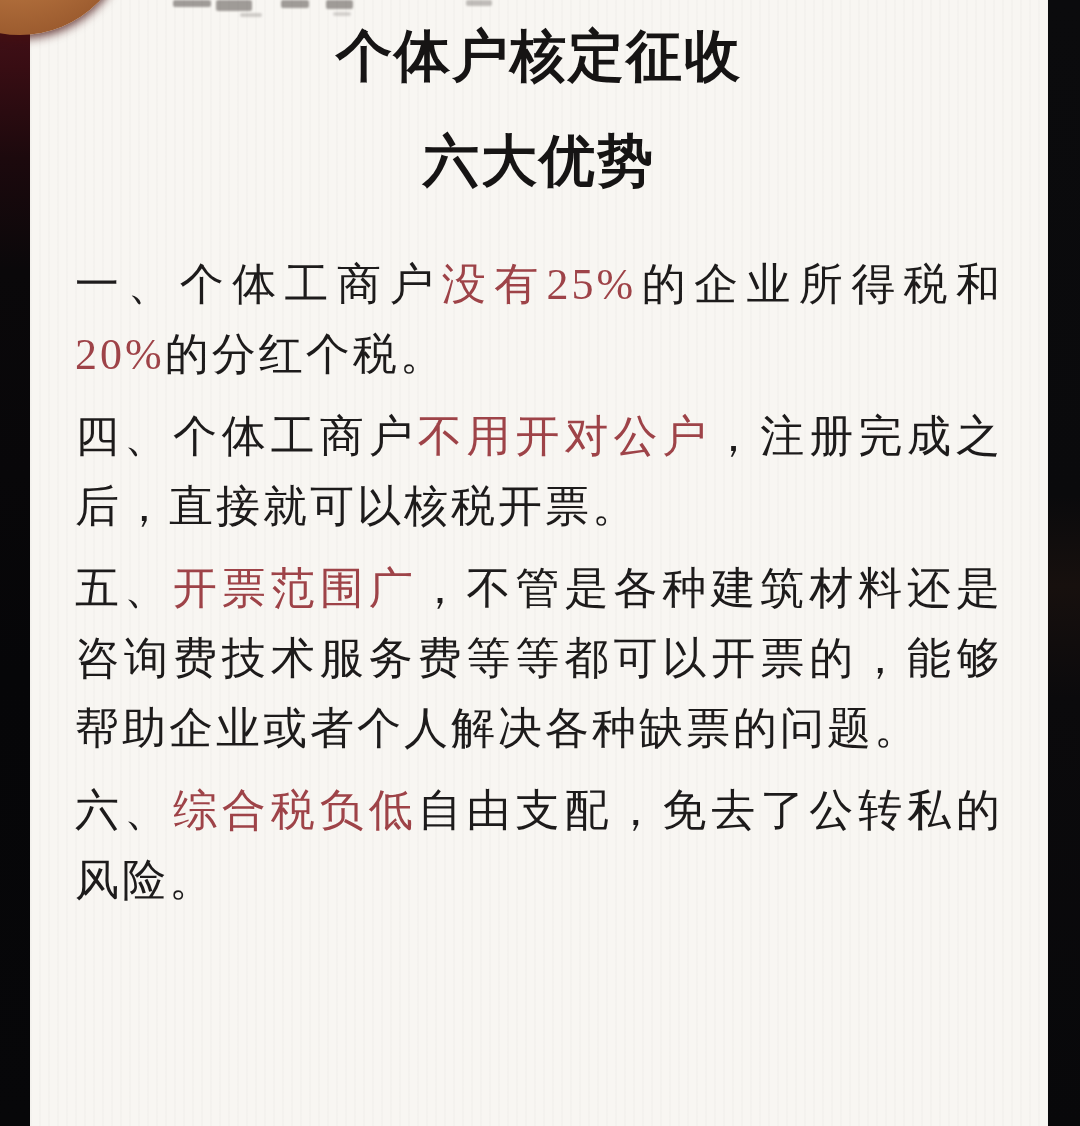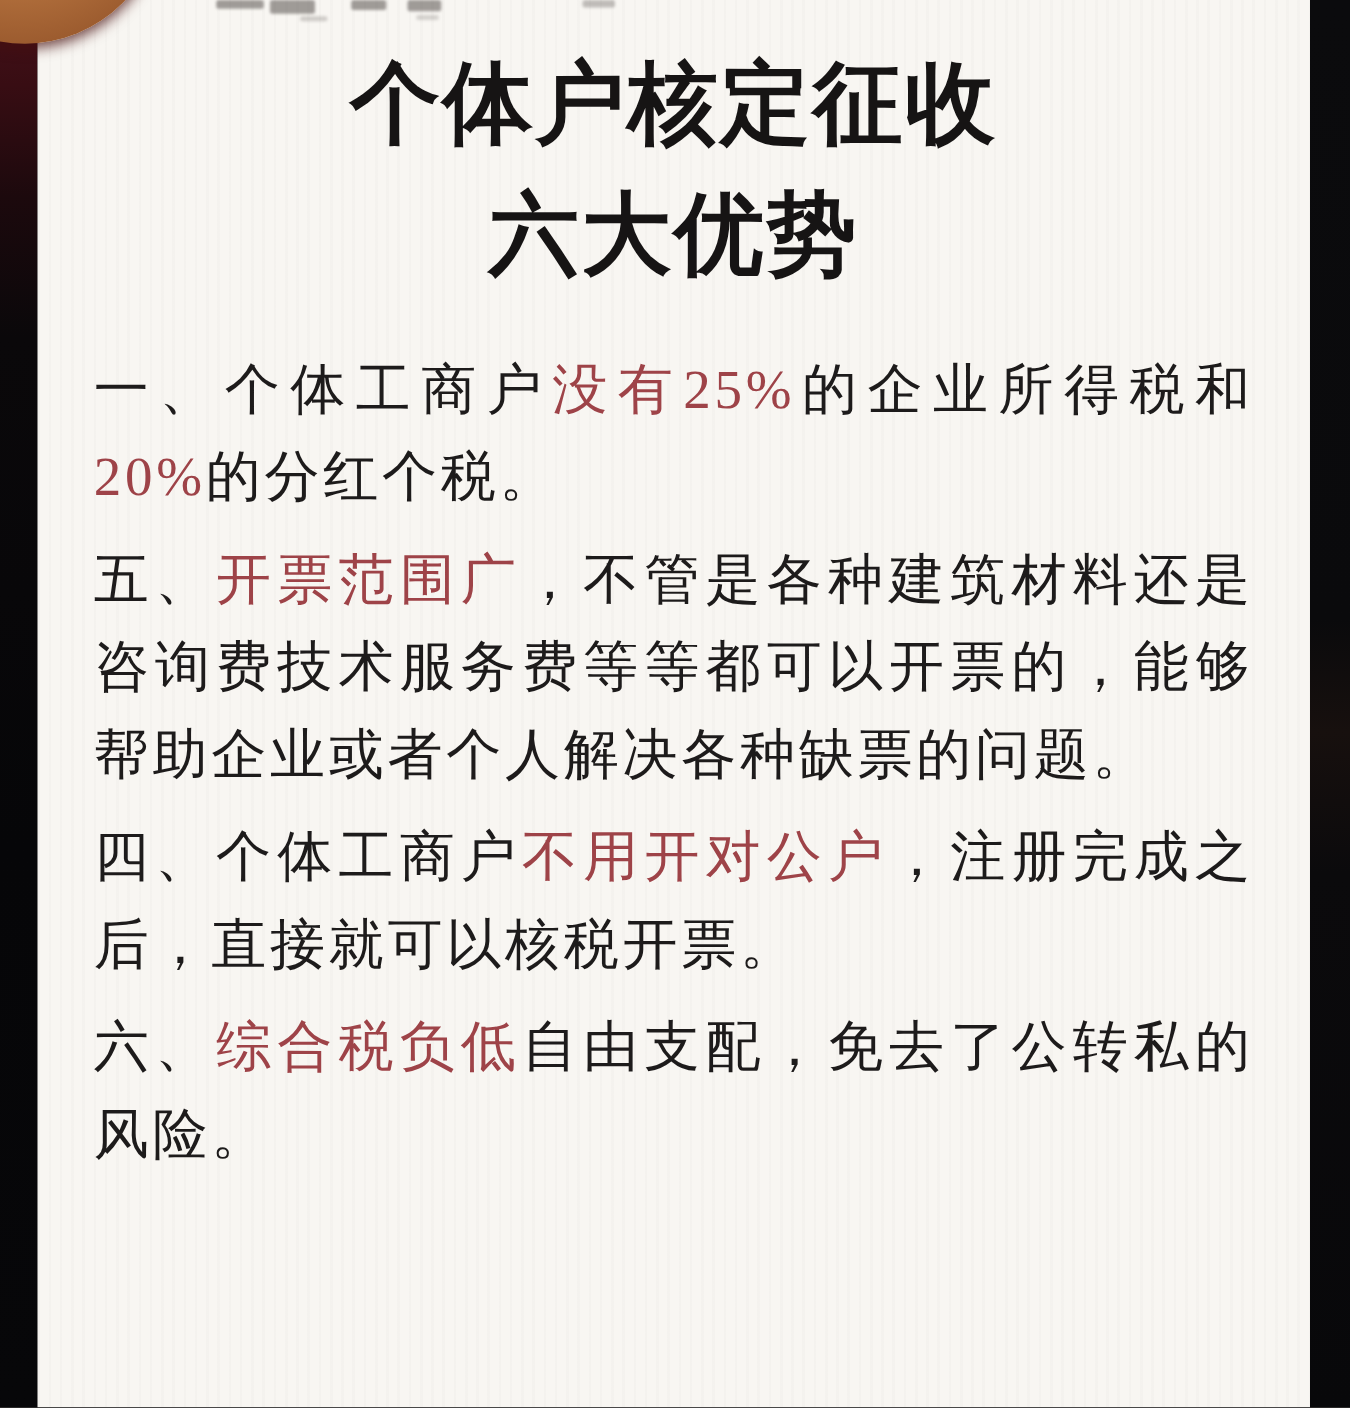--- a/index.html
+++ b/index.html
@@ -57,23 +57,23 @@
   }
   .m1{left:173px;top:0;width:38px;height:7px;}
   .m2{left:216px;top:0;width:36px;height:11px;}
   .m3{left:240px;top:13px;width:22px;height:4px;opacity:.25;}
   .m4{left:281px;top:0;width:28px;height:8px;}
   .m5{left:326px;top:0;width:27px;height:9px;}
   .m6{left:333px;top:12px;width:18px;height:4px;opacity:.22;}
   .m7{left:466px;top:0;width:26px;height:6px;opacity:.35;}
   
   .title{
-    padding-top:31px;
+    padding-top:4px;
     text-align:center;
-    font-size:72px;
+    font-size:56px;
     line-height:105px;
     font-weight:bold;
     letter-spacing:2px;
     color:#161414;
   }
   .title-line{display:block;}
   
   .points{
     margin:36px 33px 0 33px;
     font-size:44px;
@@ -96,22 +96,22 @@
 
   <div class="paper">
 
     <h1 class="title">
       <span class="title-line">个体户核定征收</span>
       <span class="title-line">六大优势</span>
     </h1>
 
     <div class="points" id="points">
         <p class="point"><span class="seg">一、个体工商户</span><span class="seg red">没有25%</span><span class="seg">的企业所得税和</span><span class="seg red">20%</span><span class="seg">的分红个税。</span></p>
+        <p class="point"><span class="seg">四、个体工商户</span><span class="seg red">不用开对公户</span><span class="seg">，注册完成之后，直接就可以核税开票。</span></p>
         <p class="point"><span class="seg">五、</span><span class="seg red">开票范围广</span><span class="seg">，不管是各种建筑材料还是咨询费技术服务费等等都可以开票的，能够帮助企业或者个人解决各种缺票的问题。</span></p>
-        <p class="point"><span class="seg">四、个体工商户</span><span class="seg red">不用开对公户</span><span class="seg">，注册完成之后，直接就可以核税开票。</span></p>
         <p class="point"><span class="seg">六、</span><span class="seg red">综合税负低</span><span class="seg">自由支配，免去了公转私的风险。</span></p>
       </div>
 
   </div>
 
   <span class="top-mark m1"></span>
   <span class="top-mark m2"></span>
   <span class="top-mark m3"></span>
   <span class="top-mark m4"></span>
   <span class="top-mark m5"></span>

